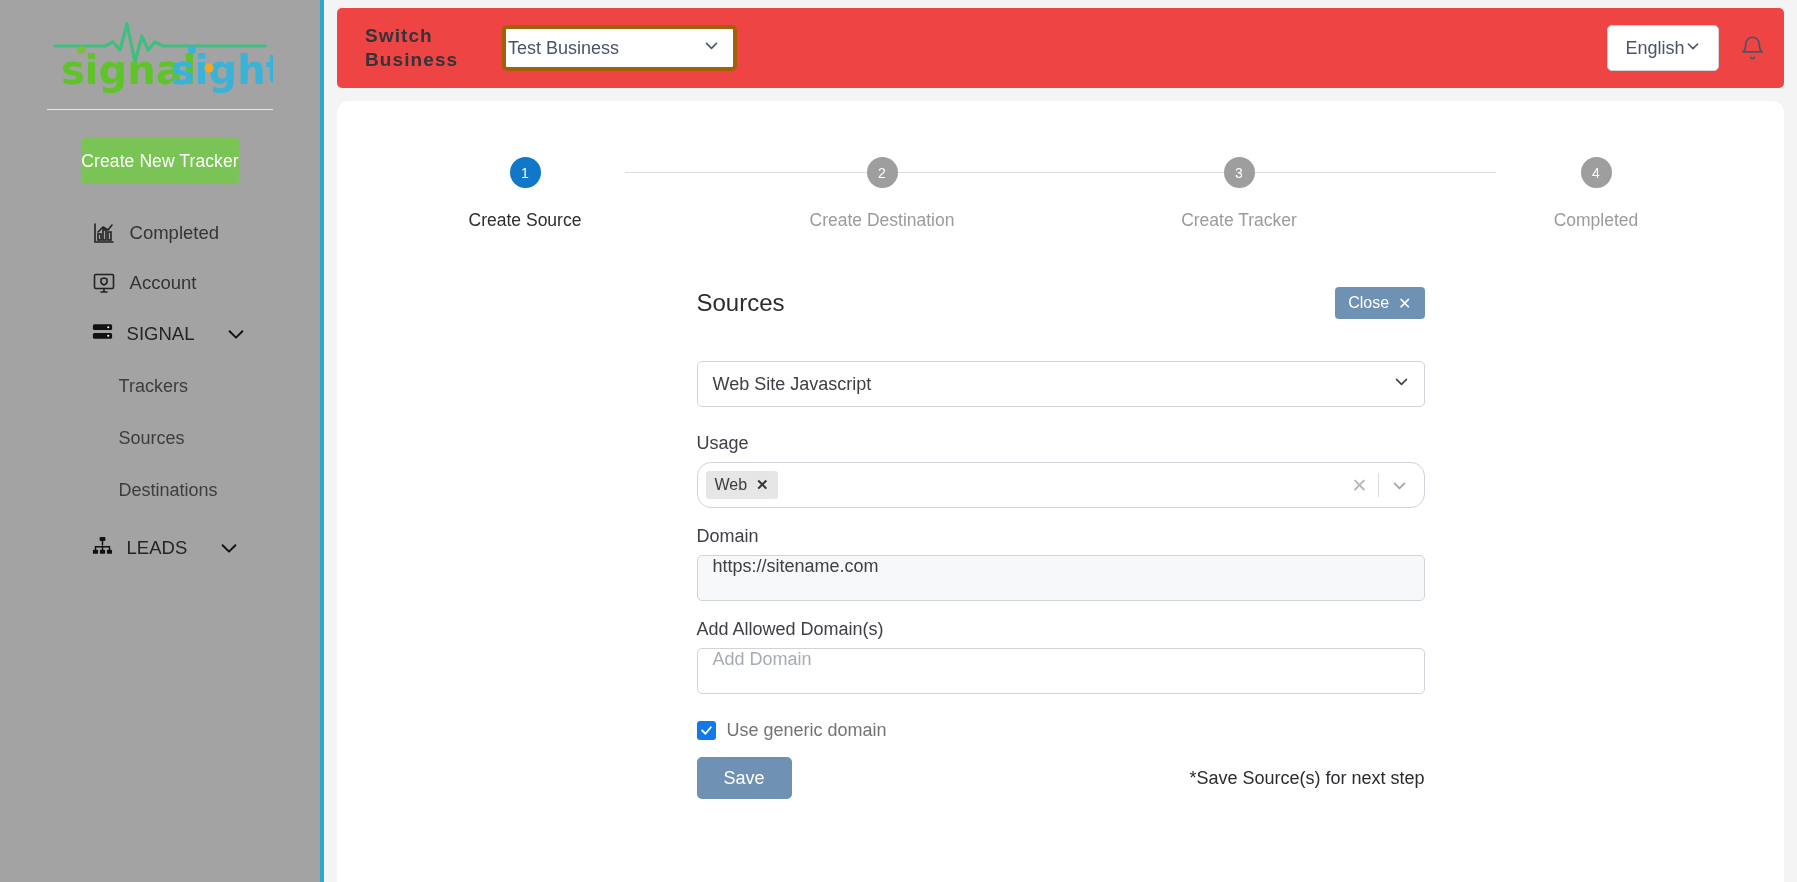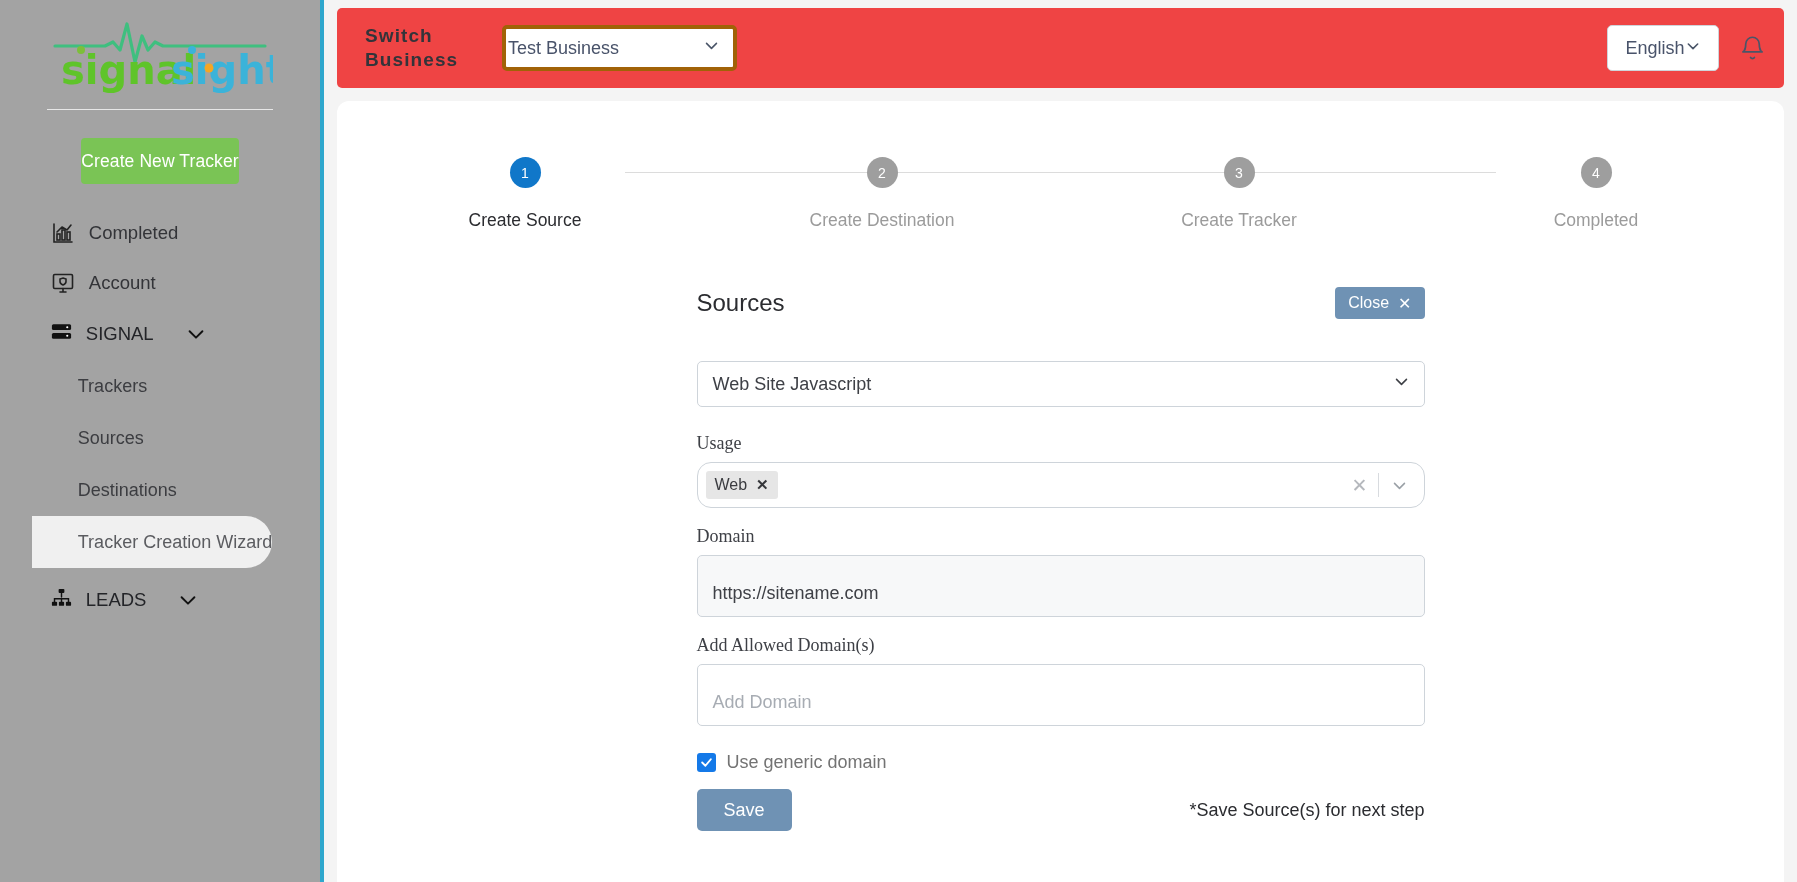--- a/index.html
+++ b/index.html
@@ -104,21 +104,21 @@
   .panel { width: 728px; margin: 52px auto 0 auto; }
   .panel-head { display: flex; align-items: center; height: 36px; margin-bottom: 40px; }
   .panel-title { font-size: 24px; color: #2b2c30; }
   .close-btn {
     margin-left: auto; background: #6f92b4; color: #ffffff;
     border: none; border-radius: 4px; height: 32px; padding: 16px 13px;
     font-size: 16px; cursor: pointer; display: flex; align-items: center; gap: 9px;
     font-family: "Liberation Sans", sans-serif;
   }
   .field { margin-bottom: 13px; }
-  .field-label { font-size: 18px; color: #3e4046; margin-bottom: 8px; display: block; font-family: Liberation Serif, serif; }
+  .field-label { font-size: 18px; color: #3e4046; margin-bottom: 8px; display: block; }
 
   .src-select {
     height: 46px; border: 1px solid #ced4da; border-radius: 5px; background: #ffffff;
     display: flex; align-items: center; padding: 0 15px; font-size: 18px; color: #3e4046;
     cursor: pointer; position: relative; margin-bottom: 26px;
   }
   .src-select .caret { position: absolute; right: 14px; }
 
   .multi {
     min-height: 46px; border: 1px solid #ced4da; border-radius: 14px; background: #ffffff;
@@ -129,22 +129,22 @@
     display: flex; align-items: center; gap: 9px; padding: 0 9px;
     font-size: 16px; color: #3b3c40;
   }
   .chip-x { font-size: 15px; font-weight: bold; color: #35363a; cursor: pointer; }
   .multi-tools { margin-left: auto; display: flex; align-items: center; gap: 0; }
   .clear-x { color: #b5b8bd; font-size: 19px; padding: 0 10px; cursor: pointer; }
   .vsep { width: 1px; height: 24px; background: #d8dbdf; }
   .multi-caret { padding: 0 10px 0 12px; cursor: pointer; display: flex; }
 
   .input-box {
-    height: 62px; border: 1px solid #ced4da; border-radius: 5px;
-    display: flex; align-items: flex-end; padding: 12px 15px;
+    height: 46px; border: 1px solid #ced4da; border-radius: 5px;
+    display: flex; align-items: flex-start; padding: 0 15px;
     font-size: 18px; color: #3e4046; background: #ffffff;
   }
   .input-box.readonly { background: #f7f8f9; color: #3e4046; }
   .input-box .ph { color: #a7acb3; }
 
   .check-row { display: flex; align-items: center; gap: 11px; margin-top: 26px; }
   .cbox {
     width: 19px; height: 19px; border-radius: 3px; background: #1479e8;
     display: flex; align-items: center; justify-content: center; cursor: pointer; flex: none;
   }
@@ -222,23 +222,20 @@
       </div>
 
       <div class="sub-item">
         <span>Trackers</span>
       </div>
       <div class="sub-item">
         <span>Sources</span>
       </div>
       <div class="sub-item">
         <span>Destinations</span>
-      </div>
-      <div class="sub-item active">
-        <span>Tracker Creation Wizard</span>
       </div>
 
       <div class="nav-group" style="margin-top:6px;">
         <span class="ico">
           <svg width="23" height="23" viewBox="0 0 24 24" fill="#111" stroke="#111" stroke-width="1.5">
             <rect x="9" y="3" width="6" height="4.2" rx="1" stroke="none"></rect>
             <rect x="2" y="16.5" width="5.4" height="4.2" rx="1" stroke="none"></rect>
             <rect x="9.3" y="16.5" width="5.4" height="4.2" rx="1" stroke="none"></rect>
             <rect x="16.6" y="16.5" width="5.4" height="4.2" rx="1" stroke="none"></rect>
             <path d="M12 7.2v4.3M4.7 16.5v-3.2h14.6v3.2M12 13.3v3.2" fill="none" stroke-linecap="round"></path>

